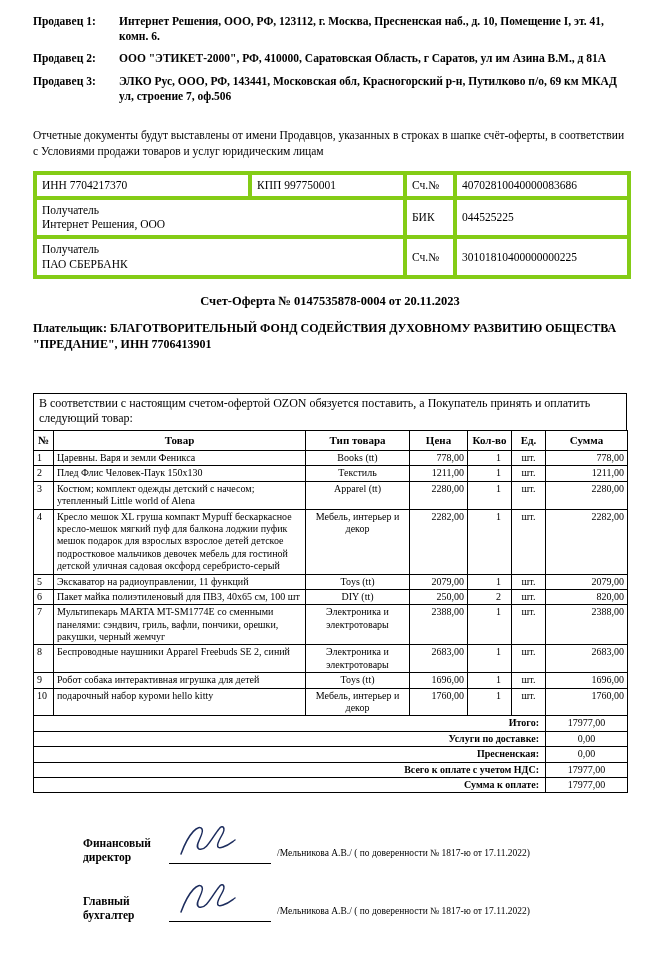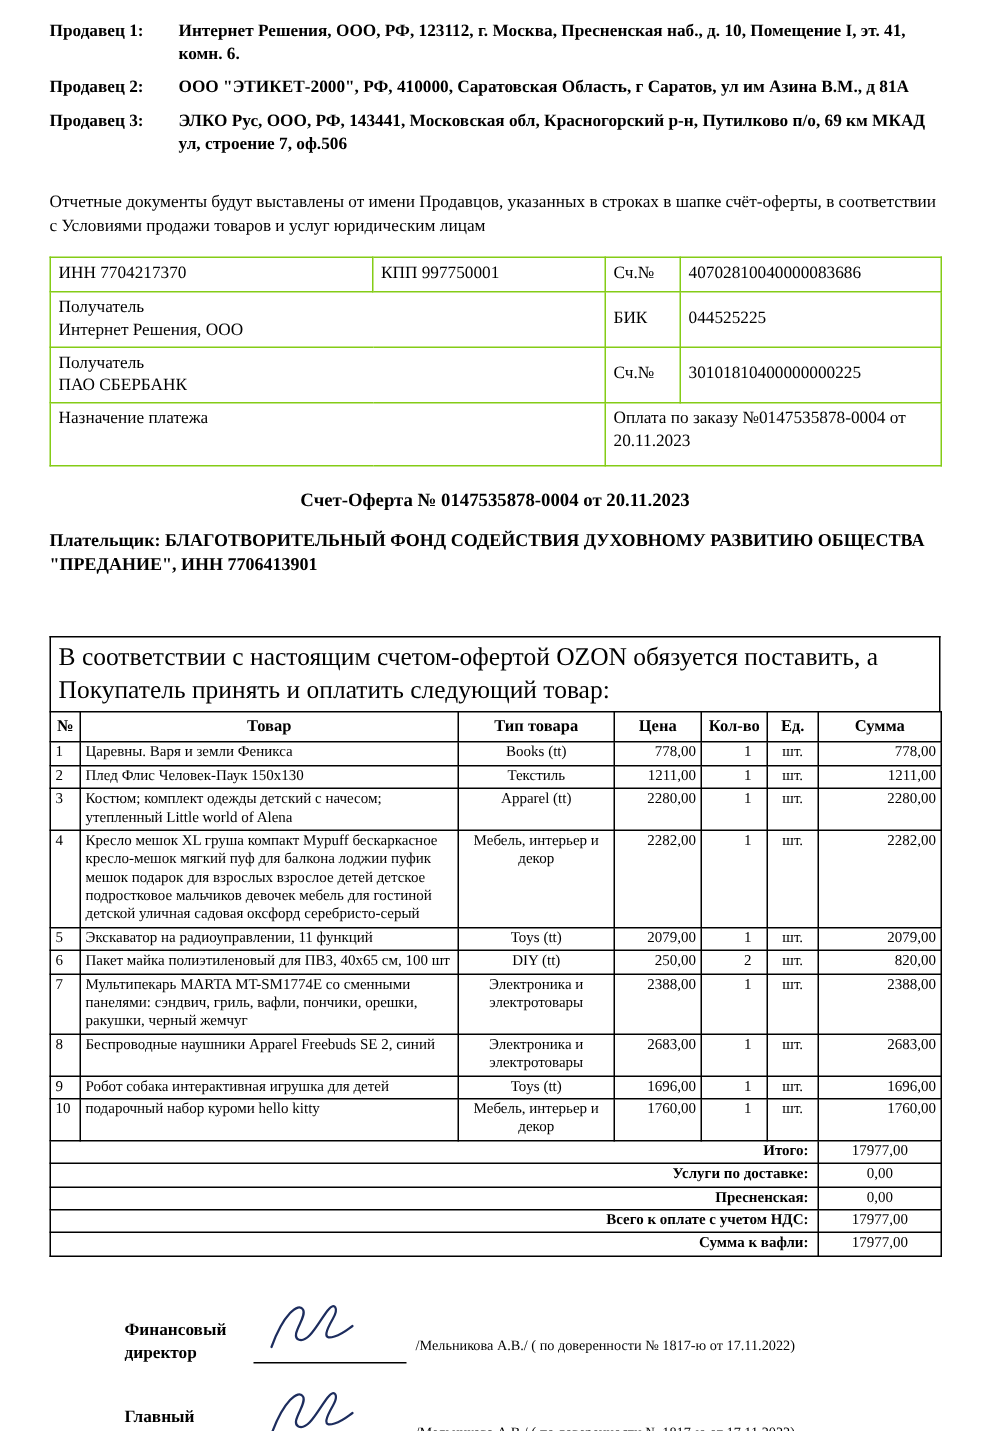--- a/index.html
+++ b/index.html
@@ -13,29 +13,29 @@
 
   
   .seller { display: flex; gap: 10px; margin-bottom: 7px; font-size: 11.5px; font-weight: bold; line-height: 1.32; }
   .seller-label { width: 76px; flex: none; }
   .seller-text { flex: 1; }
 
   .note { font-size: 11.5px; line-height: 1.38; margin: 24px 0 11px 0; }
 
   
   table.bank { width: 594px; border-collapse: collapse; table-layout: fixed; font-size: 11.5px; }
-  table.bank td { border: 1px solid #84cc16; padding: 3px 5px; vertical-align: middle; line-height: 1.3; }
+  table.bank td { border: 4px solid #84cc16; padding: 3px 5px; vertical-align: middle; line-height: 1.3; }
   table.bank tr.r1 td { height: 23px; }
   table.bank tr.r2 td, table.bank tr.r3 td { height: 37px; }
   table.bank tr.r4 td { height: 42px; vertical-align: top; }
 
   .doc-title { text-align: center; font-weight: bold; font-size: 12.5px; margin: 15px 0 11px 0; }
   .payer { font-weight: bold; font-size: 12px; line-height: 1.35; margin-bottom: 12px; }
 
-  .intro { border: 1px solid #000; border-bottom: none; font-size: 17px; line-height: 1.3; padding: 2px 5px 3px 5px; width: 594px; margin-top: 40px; }
+  .intro { border: 1px solid #000; border-bottom: none; font-size: 12px; line-height: 1.3; padding: 2px 5px 3px 5px; width: 594px; margin-top: 40px; }
 
   
   table.goods { width: 594px; border-collapse: collapse; table-layout: fixed; }
   table.goods th { border: 1px solid #000; font-size: 11px; font-weight: bold; padding: 3px 2px; text-align: center; line-height: 1.2; }
   table.goods td { border: 1px solid #000; font-size: 10px; padding: 1px 3px; vertical-align: top; line-height: 1.24; }
   td.c-num  { text-align: left; }
   td.c-name { text-align: left; }
   td.c-type { text-align: center; }
   td.c-price{ text-align: right; }
   td.c-qty  { text-align: right; padding-right: 10px !important; }
@@ -101,24 +101,20 @@
         <td>044525225</td>
       </tr>
       <tr class="r3">
         <td colspan="2">
           <div>Получатель</div>
           <div>ПАО СБЕРБАНК</div>
         </td>
         <td>Сч.№</td>
         <td>30101810400000000225</td>
       </tr>
-      <tr class="r4">
-        <td colspan="2">Назначение платежа</td>
-        <td colspan="2">Оплата по заказу №0147535878-0004 от 20.11.2023</td>
-      </tr>
     </tbody>
   </table>
 
   <div class="doc-title">Счет-Оферта № 0147535878-0004 от 20.11.2023</div>
 
   <div class="payer">Плательщик: БЛАГОТВОРИТЕЛЬНЫЙ ФОНД СОДЕЙСТВИЯ ДУХОВНОМУ РАЗВИТИЮ ОБЩЕСТВА "ПРЕДАНИЕ", ИНН 7706413901</div>
 
   <div class="intro">В соответствии с настоящим счетом-офертой OZON обязуется поставить, а Покупатель принять и оплатить следующий товар:</div>
 
   <table class="goods">
@@ -260,21 +256,21 @@
           <td colspan="6" class="t-label">Пресненская:</td>
           <td class="t-value">0,00</td>
         </tr>
 
         <tr>
           <td colspan="6" class="t-label">Всего к оплате с учетом НДС:</td>
           <td class="t-value">17977,00</td>
         </tr>
 
         <tr>
-          <td colspan="6" class="t-label">Сумма к вафли:</td>
+          <td colspan="6" class="t-label">Сумма к оплате:</td>
           <td class="t-value">17977,00</td>
         </tr>
       </tbody>
   </table>
 
   <div class="sigs">
 
       <div class="sig-row">
         <div class="sig-role">Финансовый директор</div>
         <div class="sig-line-wrap">

